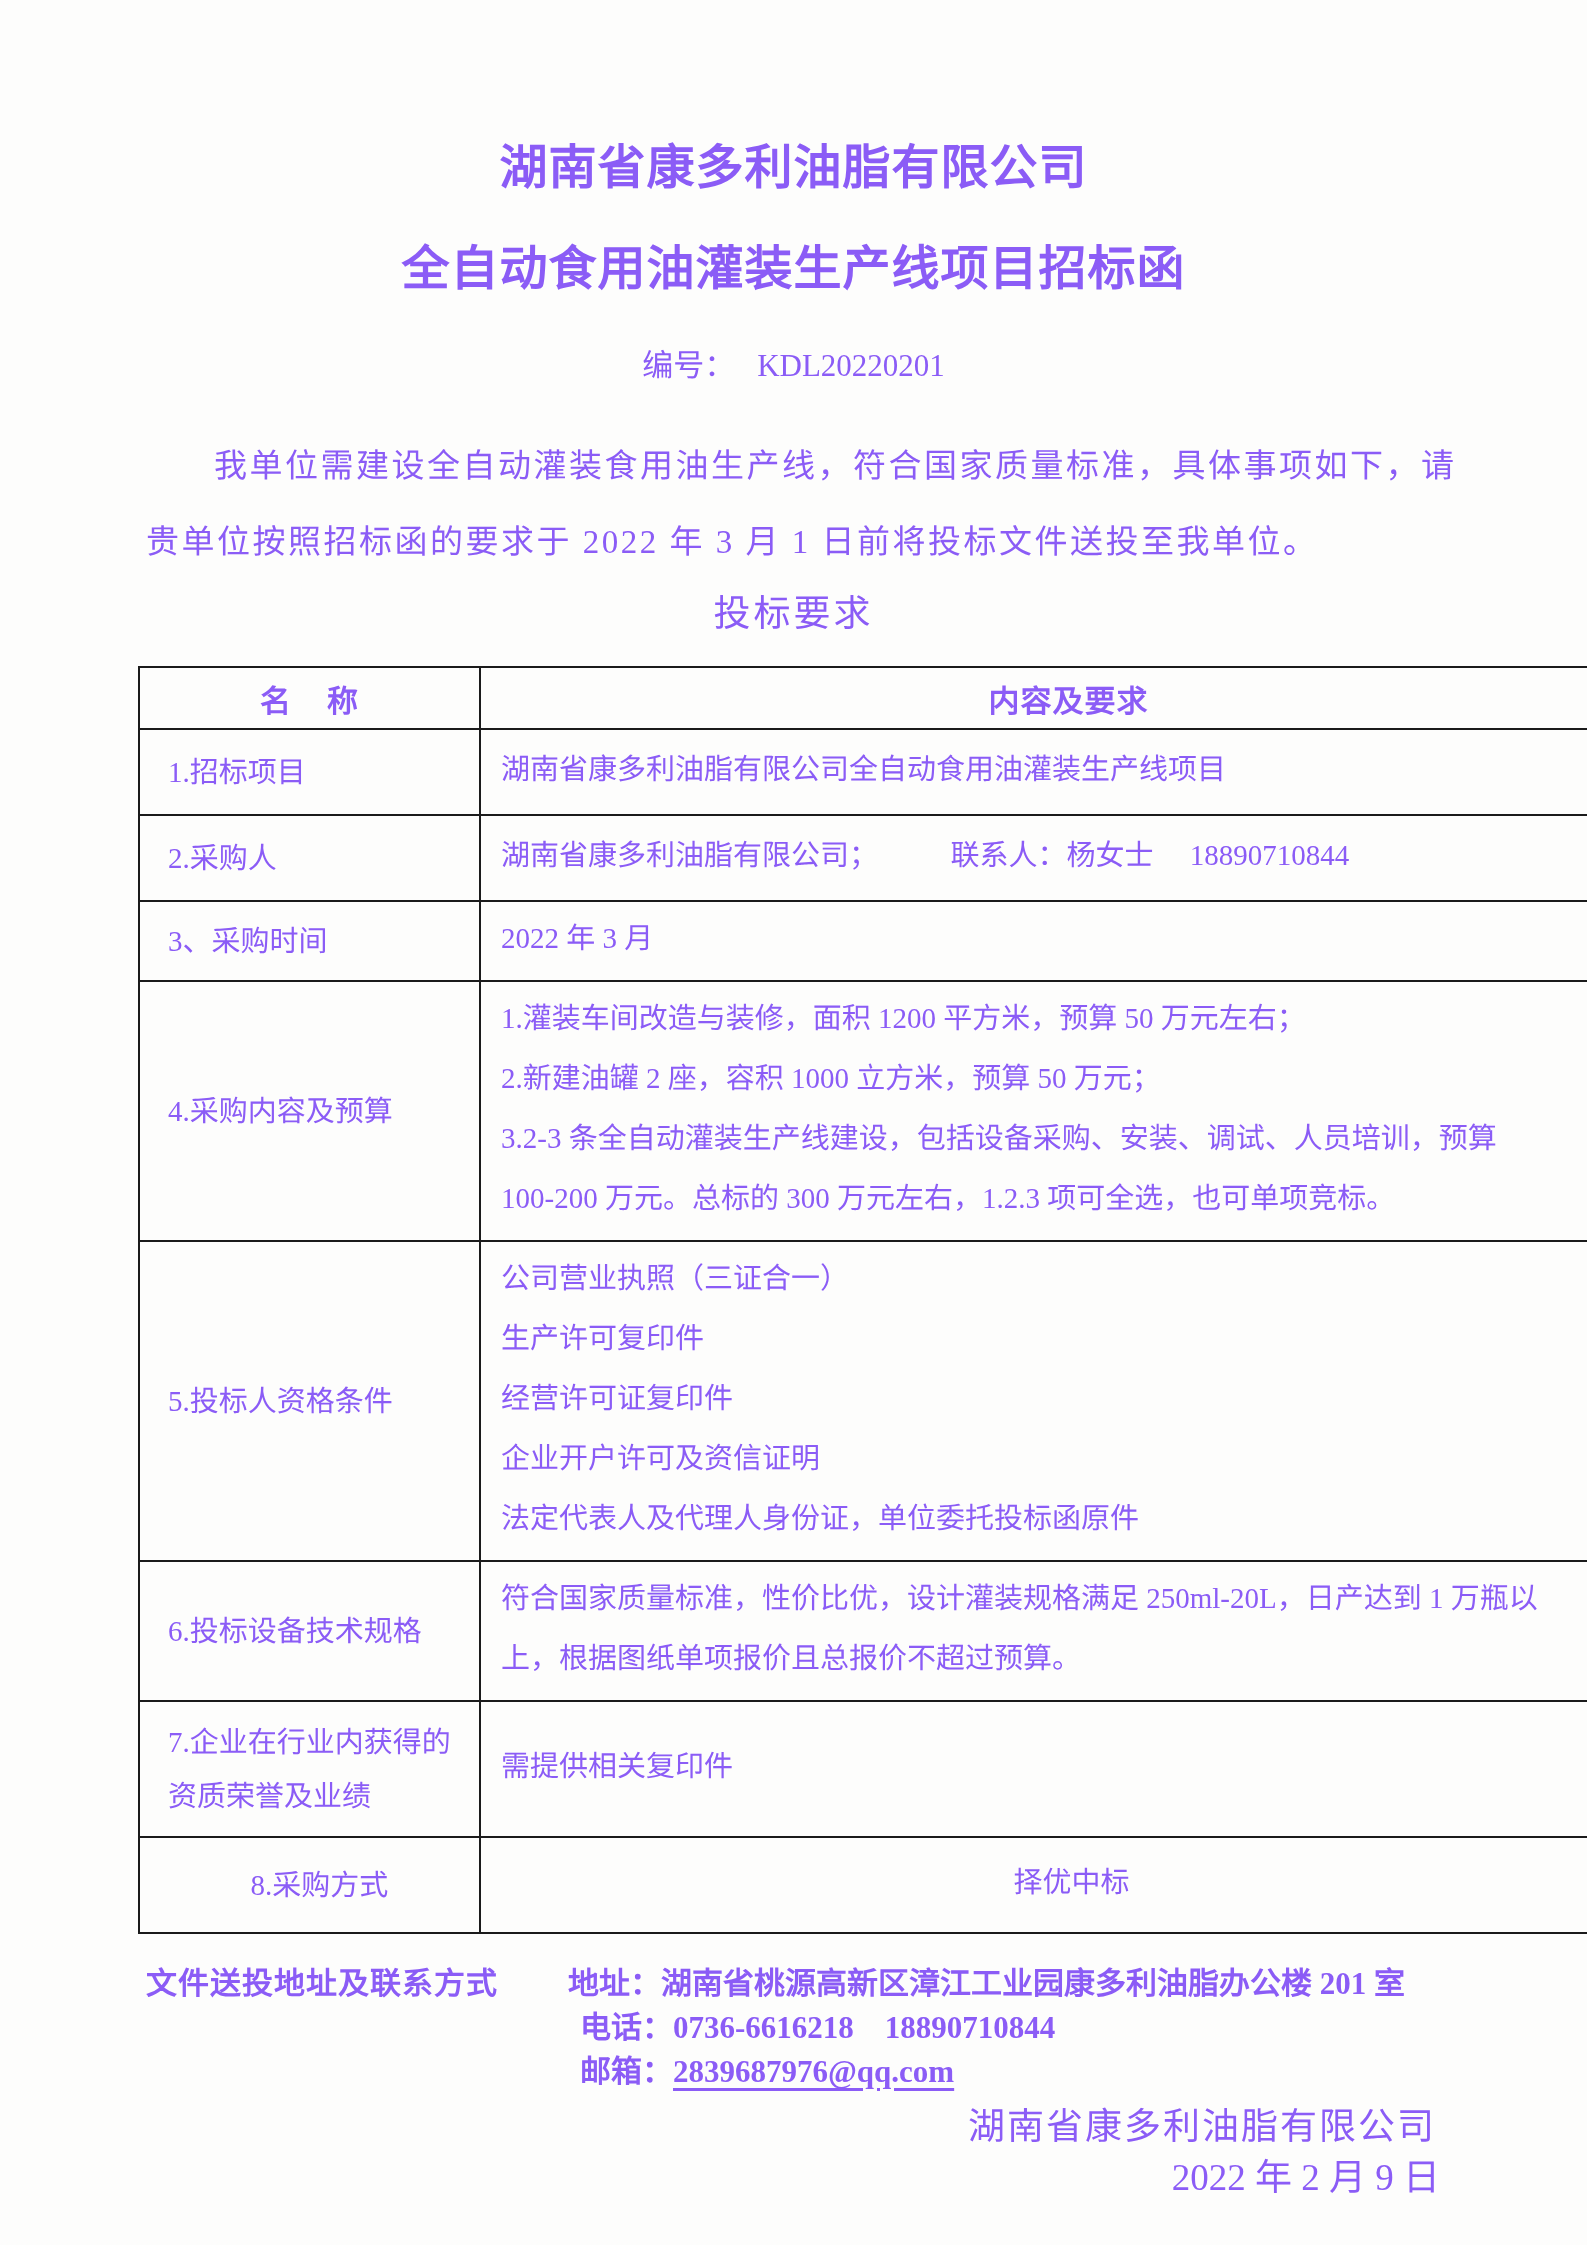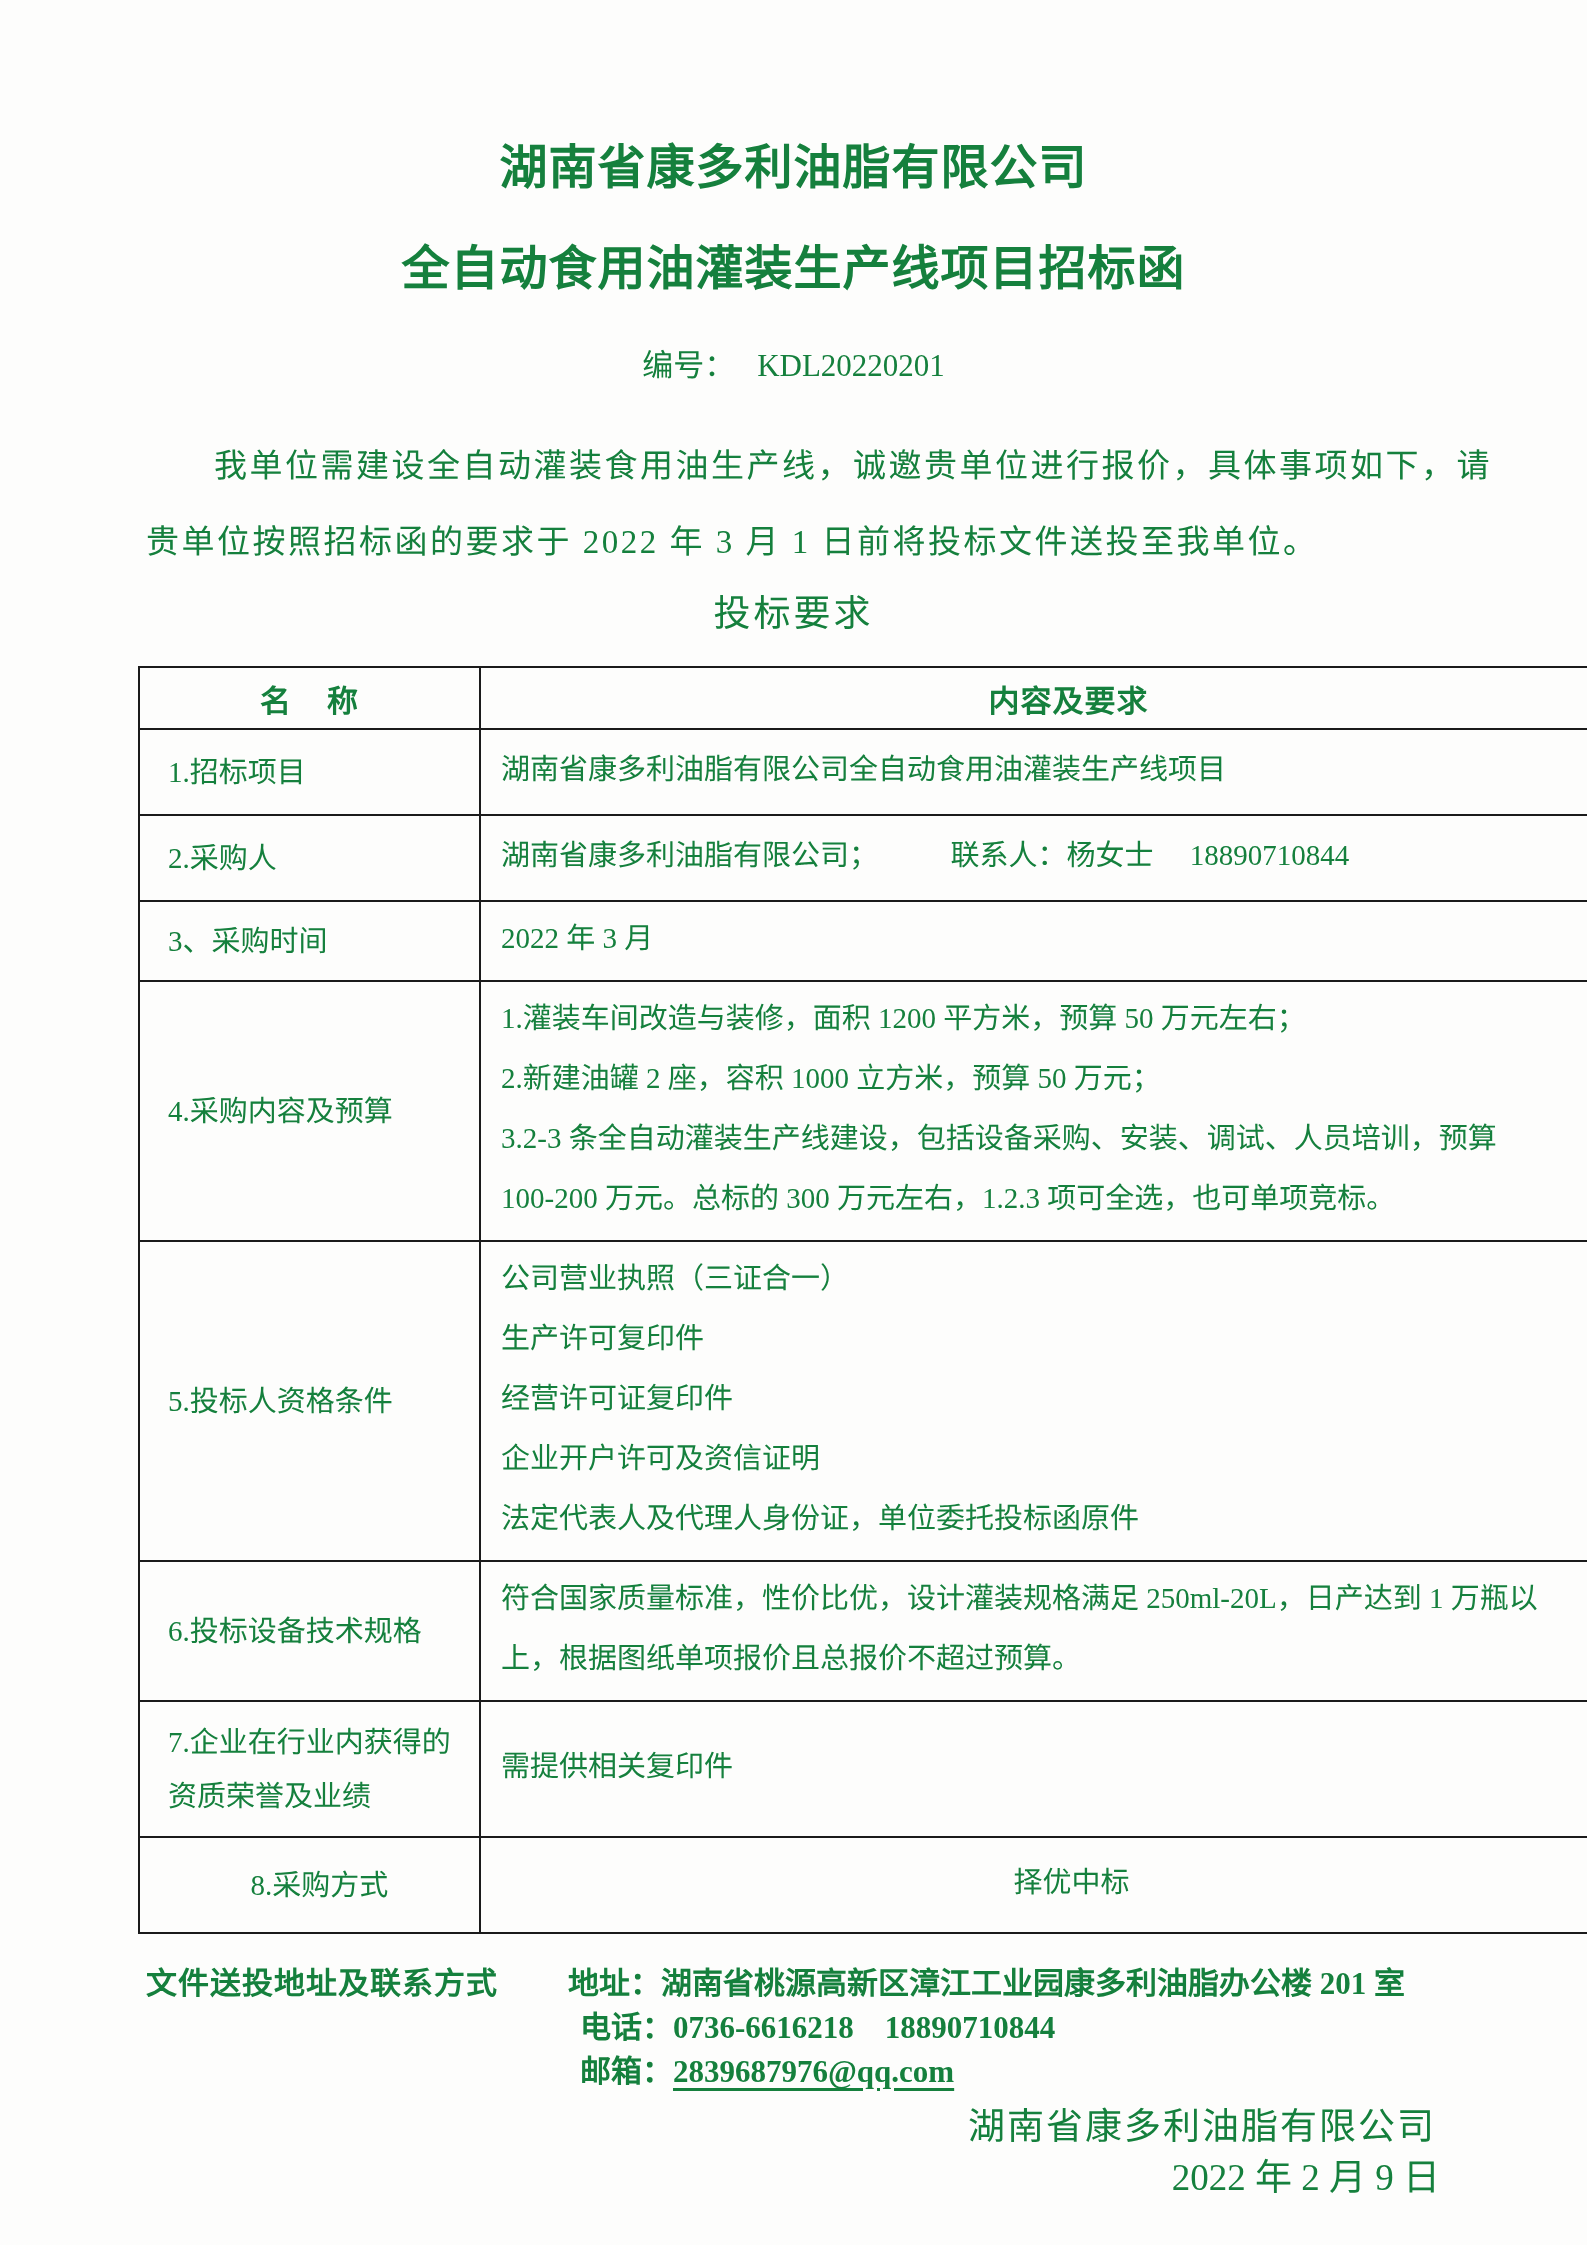--- a/index.html
+++ b/index.html
@@ -6,21 +6,21 @@
     margin: 0;
     padding: 0;
     background: #ffffff;
   }
   .page {
     position: relative;
     width: 1587px;
     height: 2245px;
     margin: 0 auto;
     background: #fdfdfc;
-    color: #15803d;
+    color: #8b5cf6;
     font-family: "Liberation Serif", "DejaVu Serif", serif;
     overflow: hidden;
   }
   
   .doc-header { text-align: center; }
   .title1 {
     padding-top: 142px;
     font-family: "Liberation Sans", "DejaVu Sans", sans-serif;
     font-weight: bold;
     font-size: 48px;
@@ -129,21 +129,21 @@
 
 <div class="page">
 
   <div class="doc-header">
     <div class="title1">湖南省康多利油脂有限公司</div>
     <div class="title2">全自动食用油灌装生产线项目招标函</div>
     <div class="doc-number"><span>编号：</span><span class="num">KDL20220201</span></div>
   </div>
 
   <div class="intro">
-    <div class="line first">我单位需建设全自动灌装食用油生产线，诚邀贵单位进行报价，具体事项如下，请</div>
+    <div class="line first">我单位需建设全自动灌装食用油生产线，符合国家质量标准，具体事项如下，请</div>
     <div class="line">贵单位按照招标函的要求于 2022 年 3 月 1 日前将投标文件送投至我单位。</div>
   </div>
 
   <div class="table-title">投标要求</div>
 
   <table class="req">
     <thead>
       <tr>
         <th class="col-name">名    称</th>
         <th class="col-content">内容及要求</th>

